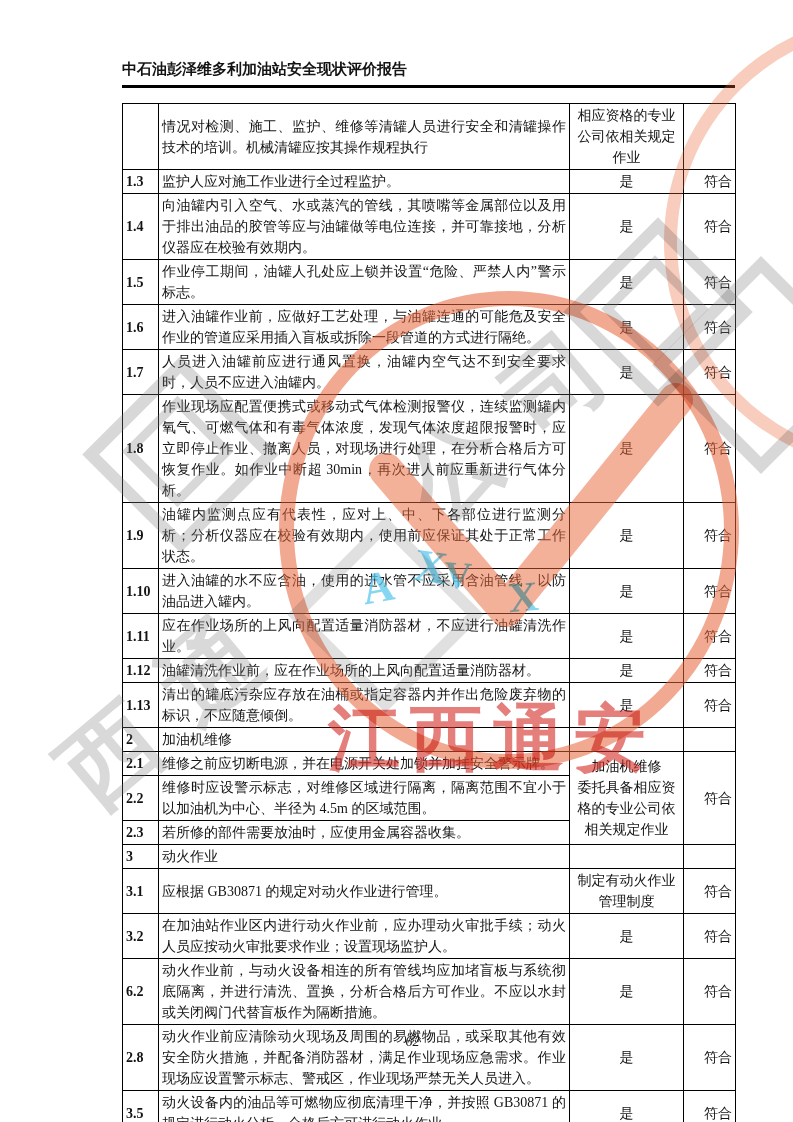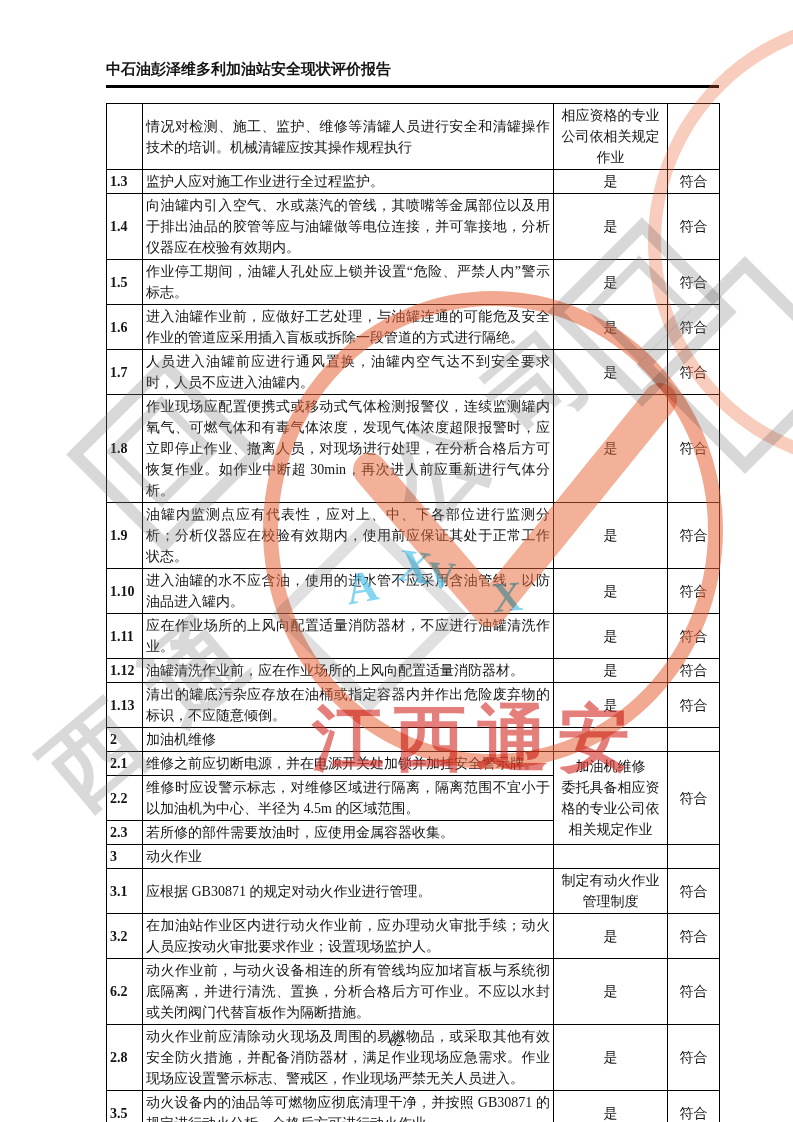--- a/index.html
+++ b/index.html
@@ -1,20 +1,20 @@
 <!DOCTYPE html>
 <html><head>
 <meta charset="utf-8">
 <style>
   html,body{margin:0;padding:0;}
   body{
     width:793px;height:1122px;background:#ffffff;position:relative;overflow:hidden;
     font-family:"Liberation Serif","DejaVu Serif",serif;color:#141414;
   }
-  .page{position:absolute;inset:0;overflow:hidden;}
+  .page{position:absolute;inset:0;overflow:hidden;margin-left:16px;}
 
   
   .page-header{
     position:absolute;left:106px;top:60px;width:613px;
     display:flex;justify-content:space-between;align-items:flex-end;
     font-size:15px;font-weight:bold;padding-bottom:6px;border-bottom:3px solid #000;
   }
   .page-header .doc-no{font-weight:bold;}
 
   
@@ -22,21 +22,21 @@
     position:absolute;left:106px;top:103px;width:613px;
     border-collapse:collapse;table-layout:fixed;font-size:14px;
   }
   table.eval td{
     border:1px solid #000;padding:1px 3px;line-height:21px;vertical-align:middle;
     overflow:hidden;
   }
   td.num{text-align:left;font-weight:bold;padding:1px 0;}
   td.content{text-align:justify;}
   td.status{text-align:center;white-space:pre-line;}
-  td.result{text-align:center;padding:1px 1px;}
+  td.result{text-align:right;padding:1px 1px;}
 
   
   .page-footer{position:absolute;left:0;top:1034px;width:793px;text-align:center;font-size:14px;font-style:italic;}
 
   
   .wm{position:absolute;inset:0;pointer-events:none;z-index:5;}
   .wm *{position:absolute;pointer-events:none;}
   .wm-ellipse-main{
     left:263px;top:291px;width:430px;height:448px;border-radius:50%;
     border:15px solid rgba(232,99,54,.55);mix-blend-mode:multiply;

